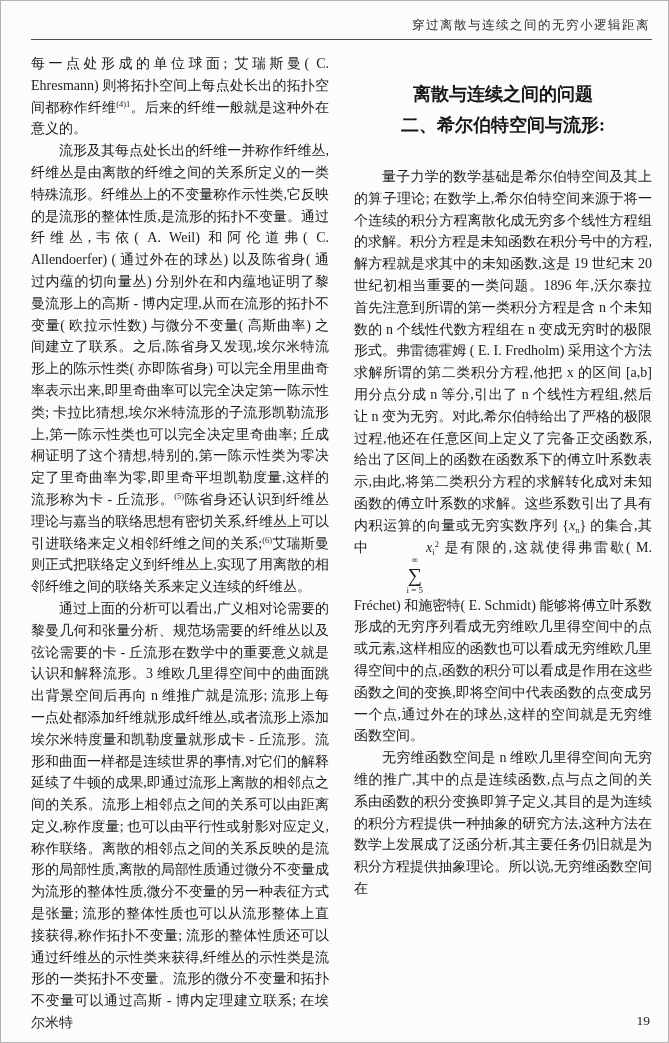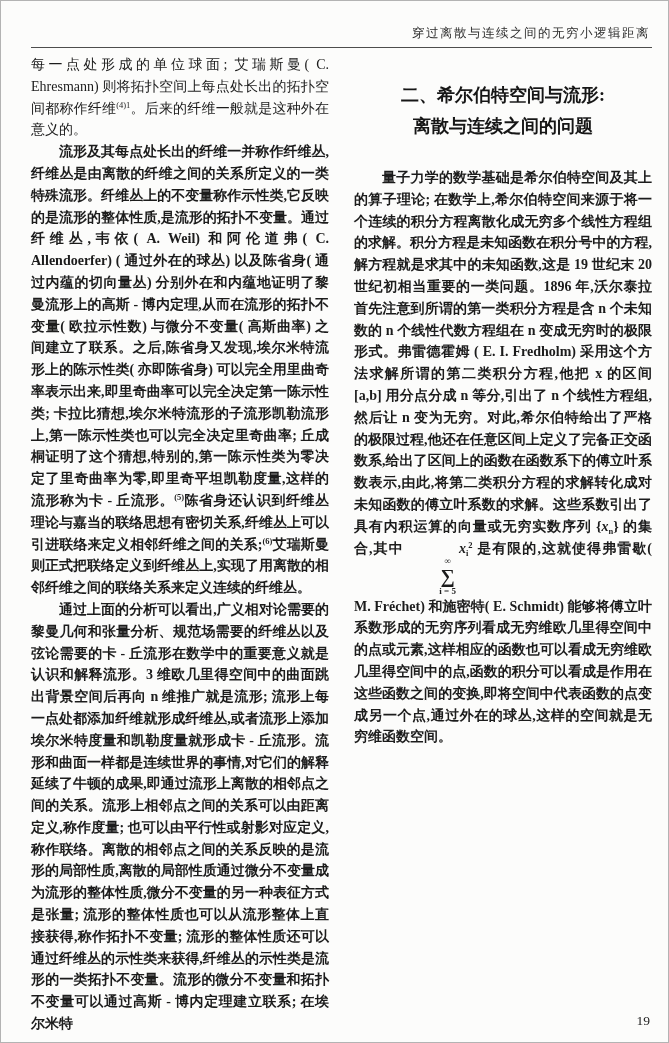--- a/index.html
+++ b/index.html
@@ -7,43 +7,43 @@
     position:relative;
     width:669px; height:1043px;
     margin:0 auto;
     background:#fcfcfb;
     border:1px solid #b3b3b3;
     box-sizing:border-box;
     overflow:hidden;
     font-family:"Liberation Serif","DejaVu Serif",serif;
     color:#1e1e1e;
   }
-  .content { padding:24px 16px 0 30px; }
+  .content { padding:16px 16px 0 30px; }
   .running-header {
     text-align:right;
     font-size:12.5px;
     letter-spacing:1.5px;
     color:#2e2e2e;
     padding-right:2px;
   }
   .header-rule {
     border:none;
     border-top:1.5px solid #4d4d4d;
     margin:5px 0 0 0;
   }
-  .columns { display:flex; gap:25px; margin-top:6px;justify-content:center; }
+  .columns { display:flex; gap:25px; margin-top:13px;justify-content:center; }
   .col {
     width:305px;
     font-size:14px;
     line-height:21.8px;
     text-align:justify;
     color:#1c1c1c;
   }
   .col p { margin:0; }
-  .indent { text-indent:2em;font-weight:bold; }
+  .indent { text-indent:2em; }
   sup { font-size:8.5px; vertical-align:5px; line-height:0; }
   sub { font-size:8.5px; vertical-align:-3px; line-height:0; }
   .var { font-style:italic; }
   .section-heading {
     font-weight:bold;
     font-size:18px;
     line-height:31px;
     text-align:center;
     margin:26px 0 25px 0;
     color:#161616;
@@ -78,31 +78,32 @@
 
       <div class="col">
         <p><span>每一点处形成的单位球面; 艾瑞斯曼( C. Ehresmann) 则将拓扑空间上每点处长出的拓扑空间都称作纤维</span><sup>(4)1</sup><span>。后来的纤维一般就是这种外在意义的。</span></p>
         <p class="indent"><span>流形及其每点处长出的纤维一并称作纤维丛,纤维丛是由离散的纤维之间的关系所定义的一类特殊流形。纤维丛上的不变量称作示性类,它反映的是流形的整体性质,是流形的拓扑不变量。通过纤维丛,韦依( A. Weil) 和阿伦道弗( C. Allendoerfer) ( 通过外在的球丛) 以及陈省身( 通过内蕴的切向量丛) 分别外在和内蕴地证明了黎曼流形上的高斯 - 博内定理,从而在流形的拓扑不变量( 欧拉示性数) 与微分不变量( 高斯曲率) 之间建立了联系。之后,陈省身又发现,埃尔米特流形上的陈示性类( 亦即陈省身) 可以完全用里曲奇率表示出来,即里奇曲率可以完全决定第一陈示性类; 卡拉比猜想,埃尔米特流形的子流形凯勒流形上,第一陈示性类也可以完全决定里奇曲率; 丘成桐证明了这个猜想,特别的,第一陈示性类为零决定了里奇曲率为零,即里奇平坦凯勒度量,这样的流形称为卡 - 丘流形。</span><sup>(5)</sup><span>陈省身还认识到纤维丛理论与嘉当的联络思想有密切关系,纤维丛上可以引进联络来定义相邻纤维之间的关系;</span><sup>(6)</sup><span>艾瑞斯曼则正式把联络定义到纤维丛上,实现了用离散的相邻纤维之间的联络关系来定义连续的纤维丛。</span></p>
         <p class="indent"><span>通过上面的分析可以看出,广义相对论需要的黎曼几何和张量分析、规范场需要的纤维丛以及弦论需要的卡 - 丘流形在数学中的重要意义就是认识和解释流形。3 维欧几里得空间中的曲面跳出背景空间后再向 n 维推广就是流形; 流形上每一点处都添加纤维就形成纤维丛,或者流形上添加埃尔米特度量和凯勒度量就形成卡 - 丘流形。流形和曲面一样都是连续世界的事情,对它们的解释延续了牛顿的成果,即通过流形上离散的相邻点之间的关系。流形上相邻点之间的关系可以由距离定义,称作度量; 也可以由平行性或射影对应定义,称作联络。离散的相邻点之间的关系反映的是流形的局部性质,离散的局部性质通过微分不变量成为流形的整体性质,微分不变量的另一种表征方式是张量; 流形的整体性质也可以从流形整体上直接获得,称作拓扑不变量; 流形的整体性质还可以通过纤维丛的示性类来获得,纤维丛的示性类是流形的一类拓扑不变量。流形的微分不变量和拓扑不变量可以通过高斯 - 博内定理建立联系; 在埃尔米特</span></p>
       </div>
 
       <div class="col">
 
         <div class="section-heading">
+          <div>离散与连续之间的问题</div>
           <div>二、希尔伯特空间与流形:</div>
-          <div>离散与连续之间的问题</div>
         </div>
 
         <p class="indent"><span>量子力学的数学基础是希尔伯特空间及其上的算子理论; 在数学上,希尔伯特空间来源于将一个连续的积分方程离散化成无穷多个线性方程组的求解。积分方程是未知函数在积分号中的方程,解方程就是求其中的未知函数,这是 19 世纪末 20 世纪初相当重要的一类问题。1896 年,沃尔泰拉首先注意到所谓的第一类积分方程是含 n 个未知数的 n 个线性代数方程组在 n 变成无穷时的极限形式。弗雷德霍姆 ( E. I. Fredholm) 采用这个方法求解所谓的第二类积分方程,他把 x 的区间 [a,b] 用分点分成 n 等分,引出了 n 个线性方程组,然后让 n 变为无穷。对此,希尔伯特给出了严格的极限过程,他还在任意区间上定义了完备正交函数系,给出了区间上的函数在函数系下的傅立叶系数表示,由此,将第二类积分方程的求解转化成对未知函数的傅立叶系数的求解。这些系数引出了具有内积运算的向量或无穷实数序列 {</span><span class="var">x</span><sub>n</sub><span>} 的集合,其中</span>
           <span class="sum-block">
               <span class="sum-top">∞</span>
               <span class="sum-sigma">∑</span>
               <span class="sum-bottom">i = 5</span>
             </span><span class="var">x</span><sub>i</sub><sup>2</sup>
           <span>是有限的,这就使得弗雷歇( M. Fréchet) 和施密特( E. Schmidt) 能够将傅立叶系数形成的无穷序列看成无穷维欧几里得空间中的点或元素,这样相应的函数也可以看成无穷维欧几里得空间中的点,函数的积分可以看成是作用在这些函数之间的变换,即将空间中代表函数的点变成另一个点,通过外在的球丛,这样的空间就是无穷维函数空间。</span></p>
 
+        <p class="indent"><span>无穷维函数空间是 n 维欧几里得空间向无穷维的推广,其中的点是连续函数,点与点之间的关系由函数的积分变换即算子定义,其目的是为连续的积分方程提供一种抽象的研究方法,这种方法在数学上发展成了泛函分析,其主要任务仍旧就是为积分方程提供抽象理论。所以说,无穷维函数空间在</span></p>
       </div>
 
     </div>
   </div>
 
   <div class="page-number">19</div>
 </div>
 
 </body></html>

